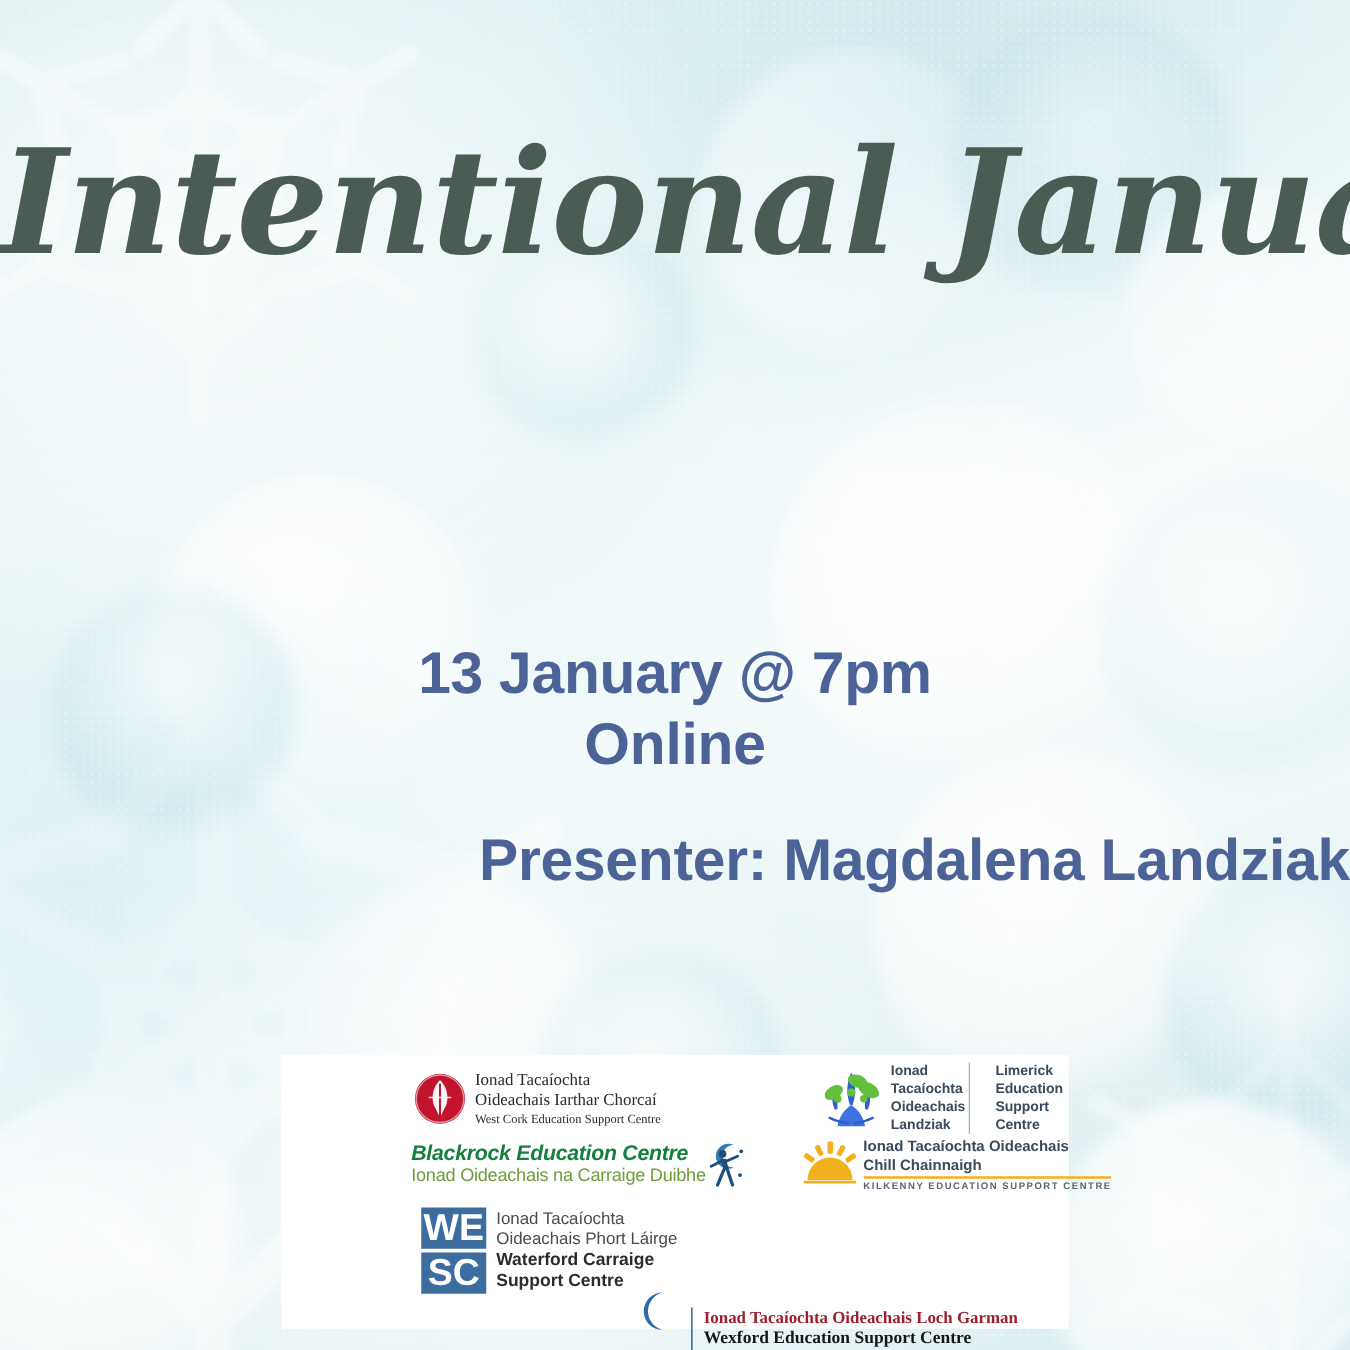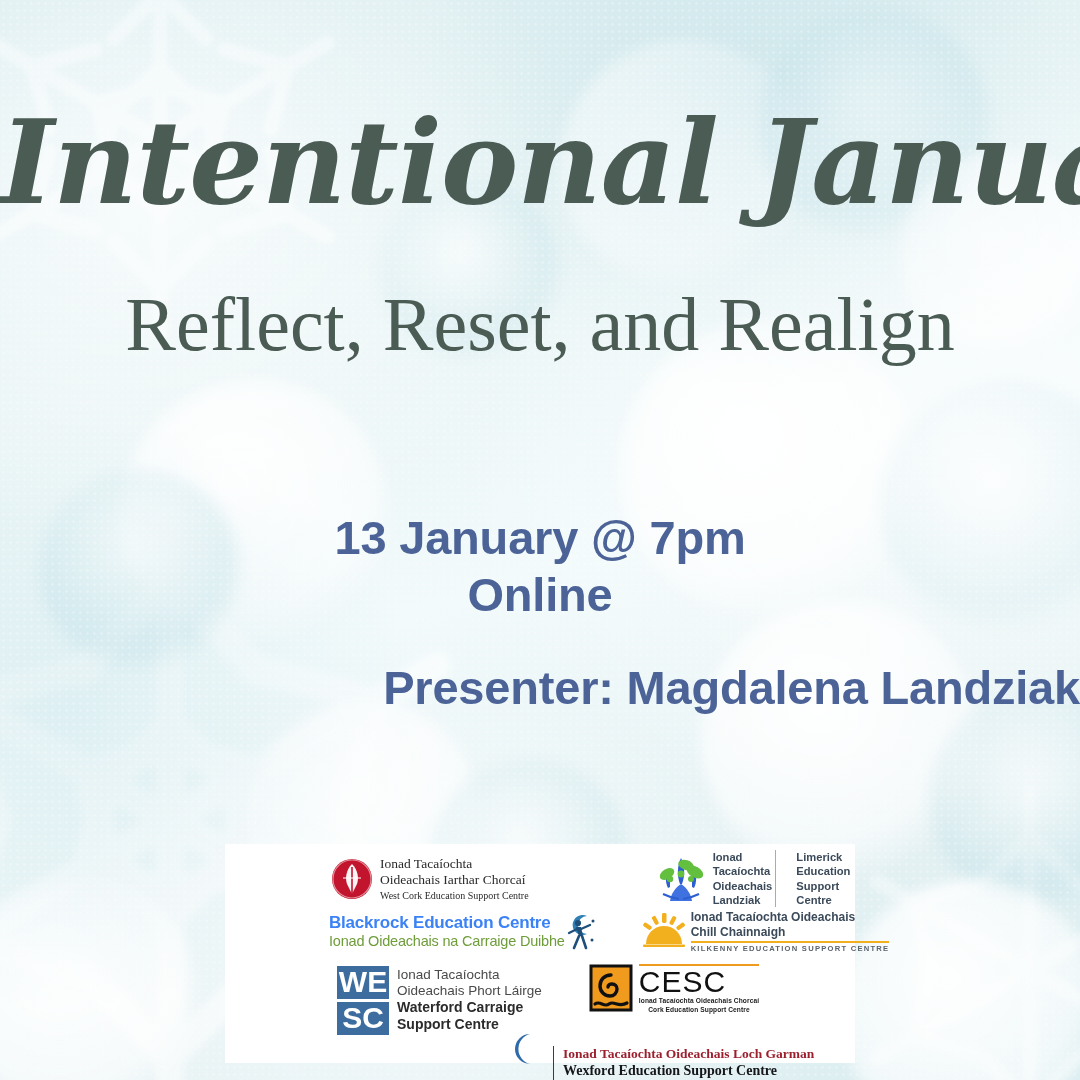--- a/index.html
+++ b/index.html
@@ -157,22 +157,22 @@
     line-height: 1.28;
     font-weight: 700;
     color: #3b4a5a;
     white-space: nowrap;
   }
   .lk-col.b { border-left: 1px solid #9bb0bf; padding-left: 20px; margin-left: 3px; }
 
   
   .br-text { text-align: left; }
   .br-l1 {
-    font-size: 17px; font-weight: 700; color: #3b82f6;
-    line-height: 1.1; white-space: nowrap; letter-spacing: -.2px;
+    font-size: 17px; font-weight: 700; color: #15803d;
+    line-height: 1.1; white-space: nowrap; letter-spacing: -.2px; font-style: italic;
   }
   .br-l2 {
     font-size: 14.5px; color: #6f9d3a; line-height: 1.15;
     white-space: nowrap; letter-spacing: -.2px;
   }
 
   
   .kk-text { margin-left: 4px; }
   .kk-l1, .kk-l2 {
     font-size: 12px; font-weight: 700; color: #3b4a5a;
@@ -354,21 +354,20 @@
     <div class="bokeh" style="left:840px; top:880px; width:260px; height:260px;"></div>
   </div>
 
   <div class="bg-wash"></div>
   <div class="grain"></div>
 
   <div class="content">
 
     <div class="title">Intentional January:</div>
 
-    <div class="subtitle">Reflect, Reset, and Realign</div>
 
     <div class="datetime">
       <div>13 January @ 7pm</div>
       <div>Online</div>
     </div>
 
     <div class="presenter">Presenter: Magdalena Landziak</div>
 
     <div class="logo-panel">
 
@@ -479,35 +478,20 @@
             </svg>
           </span>
           <div class="we-text" style="margin-top:3px;">
             <div class="we-l1">Ionad Tacaíochta</div>
             <div class="we-l2">Oideachais Phort Láirge</div>
             <div class="we-l3">Waterford Carraige</div>
             <div class="we-l4">Support Centre</div>
           </div>
         </div>
 
-        <div class="logo" style="margin-left:46px; align-items:flex-start;">
-          <span>
-            <svg width="46" height="52" viewBox="0 0 46 52">
-              <rect x="3" y="2" width="40" height="44" fill="#f09a1e" stroke="#111" stroke-width="3"></rect>
-              <path d="M23 11 C16 11 12 16 12 22 C12 28 17 32 22 32 C26 32 29 29 29 25 C29 22 27 20 24 20 C22 20 20 21 20 23" fill="none" stroke="#111" stroke-width="3.4" stroke-linecap="round"></path>
-              <path d="M7 40 C12 36 16 44 21 40 C26 36 30 44 39 39" fill="none" stroke="#111" stroke-width="3.2" stroke-linecap="round"></path>
-            </svg>
-          </span>
-          <div class="ce-text">
-            <div class="ce-rule"></div>
-            <div class="ce-l1">CESC</div>
-            <div class="ce-l2">Ionad Tacaíochta Oideachais Chorcaí</div>
-            <div class="ce-l3">Cork Education Support Centre</div>
-          </div>
-        </div>
       </div>
 
       <div class="logo-row" style="left:282px; top:175px;">
         <div class="logo">
           <span>
             <svg width="38" height="38" viewBox="0 0 38 38">
               <path d="M19 1 A18 18 0 1 0 19 37 A18 18 0 0 1 19 1 Z" fill="#2f6aaa"></path>
               <path d="M23 4 A15.5 15.5 0 0 0 23 34 A13 13 0 0 1 23 4 Z" fill="#2f6aaa"></path>
               <path d="M19 1 A18 18 0 1 0 19 37 A14 14 0 1 1 19 1 Z" fill="#2f6aaa"></path>
               <path d="M26 7 A13 13 0 0 0 26 31 A10 10 0 0 1 26 7 Z" fill="#ffffff"></path>

